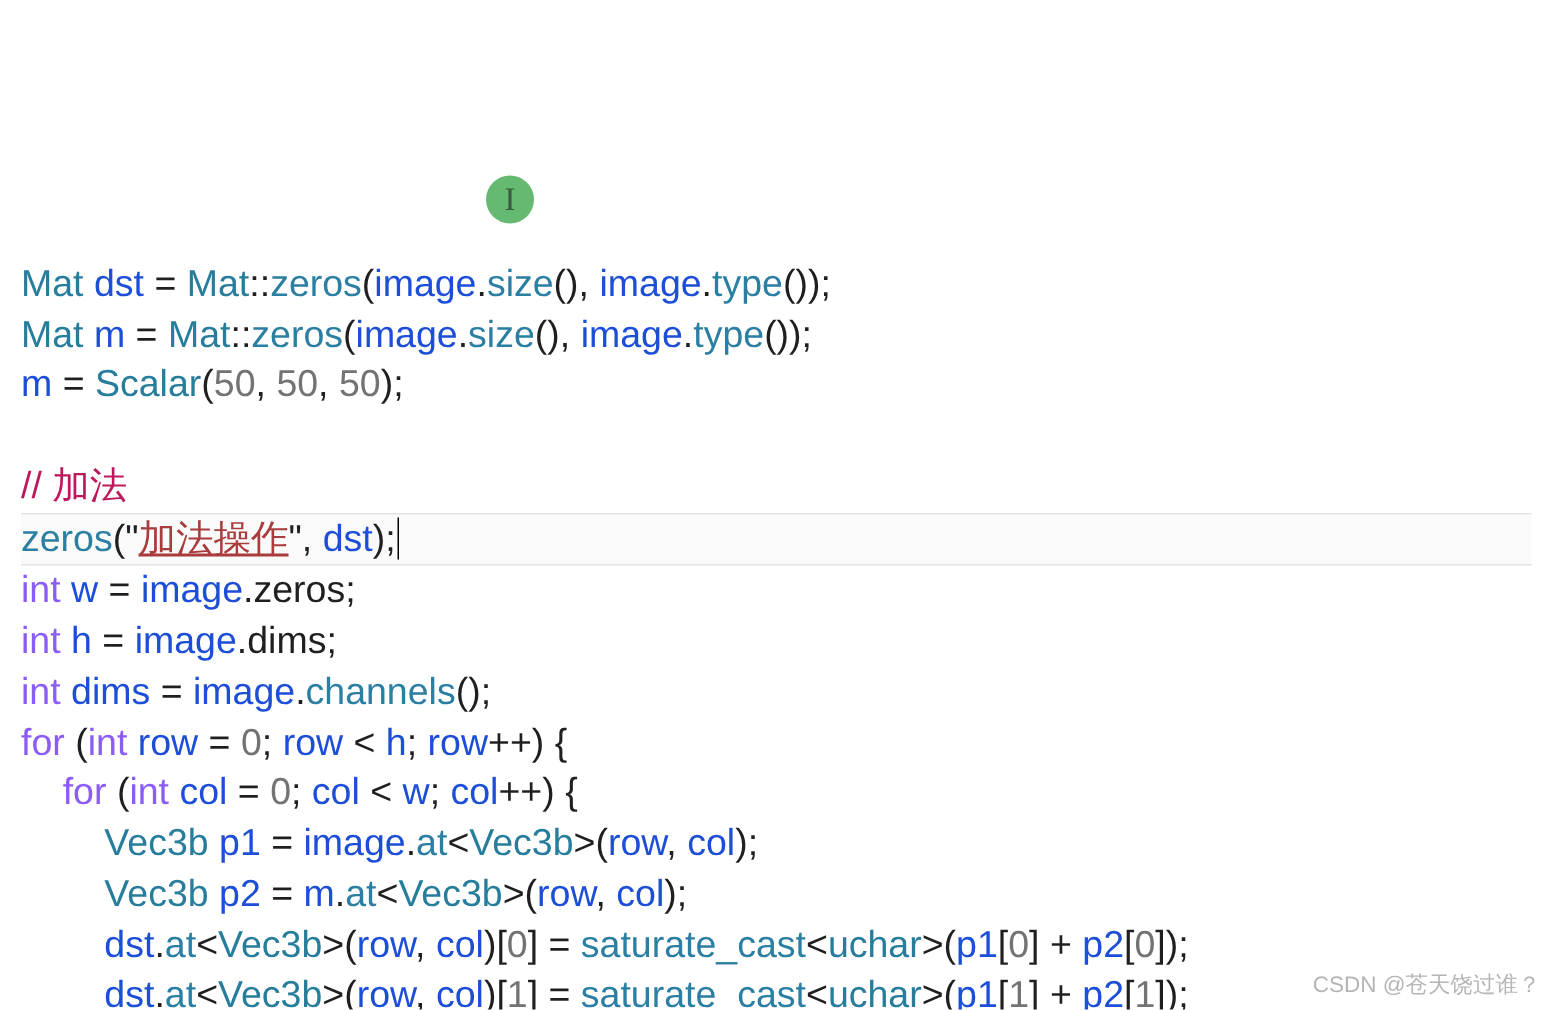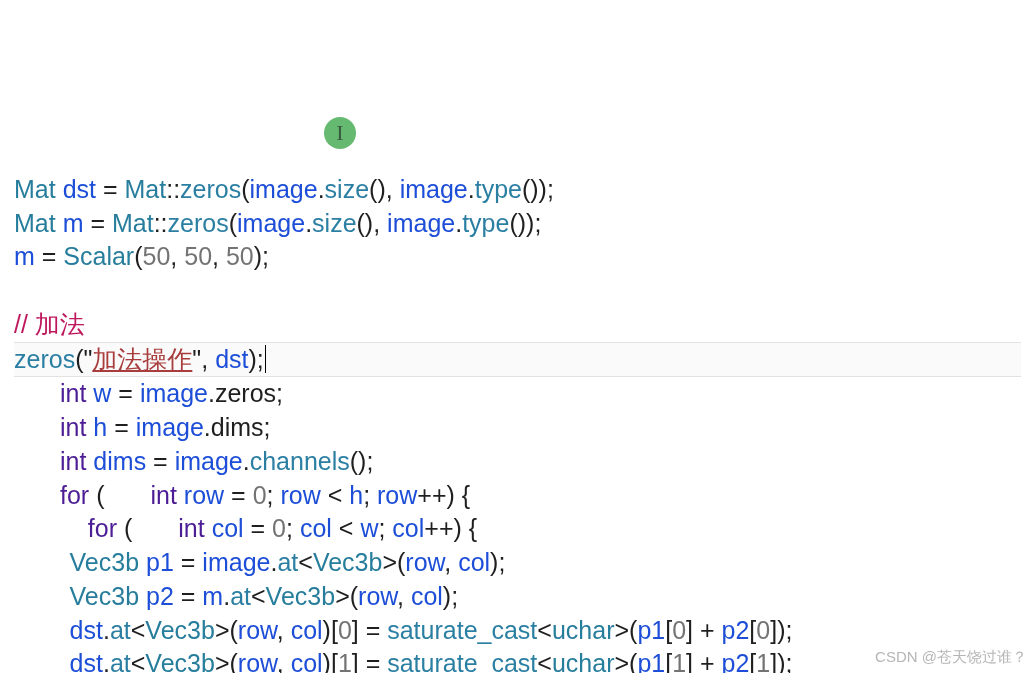--- a/index.html
+++ b/index.html
@@ -12,21 +12,21 @@
     color: #1f1f1f;
     white-space: pre;
     position: relative;
     width: 1035px;
     height: 673px;
     box-sizing: border-box;
     overflow: hidden;
   }
   .tok-type    { color: #277d9c; }
   .tok-func    { color: #2b7fa3; }
-  .tok-keyword { color: #4c1d95; margin-left: 46px; }
+  .tok-keyword { color: #8b5cf6; }
   .tok-gray    { color: #1d4ed8; }
   .tok-num     { color: #737373; }
   .tok-comment { color: #be185d; }
   .tok-darkred { color: #a93c3c; text-decoration: underline; }
   .line-hl {
     background: #fafafa;
     border-top: 1px solid #e2e2e2;
     border-bottom: 1px solid #e2e2e2;
     display: inline-block;
     width: 100%;

